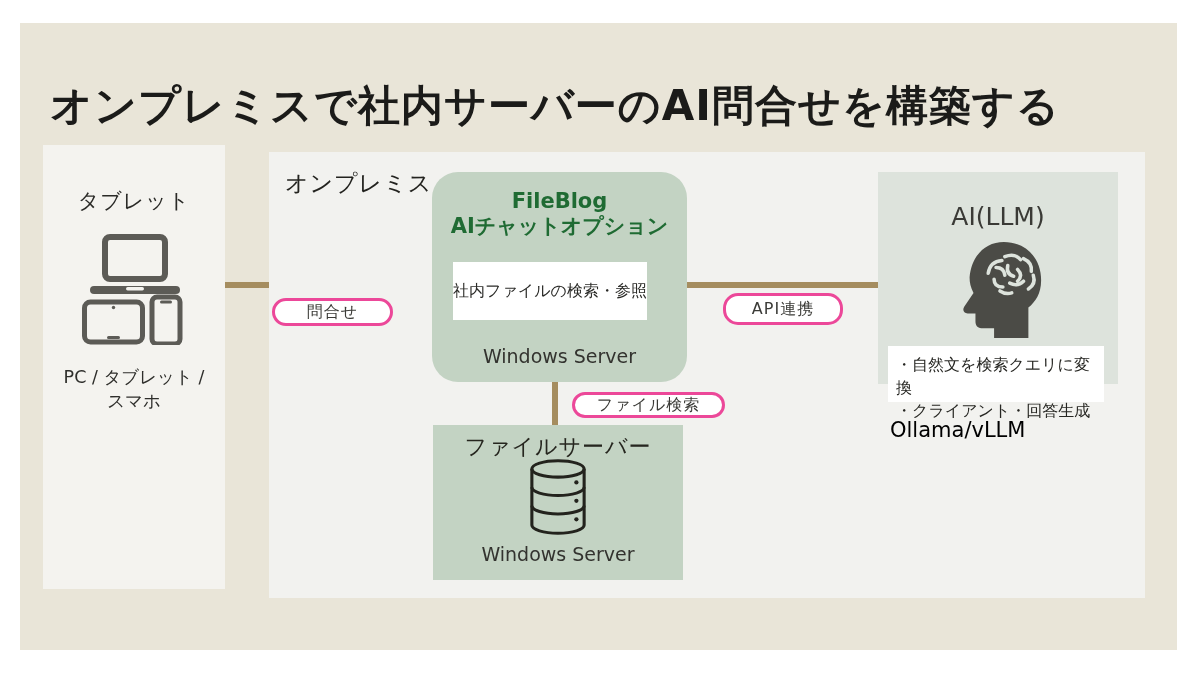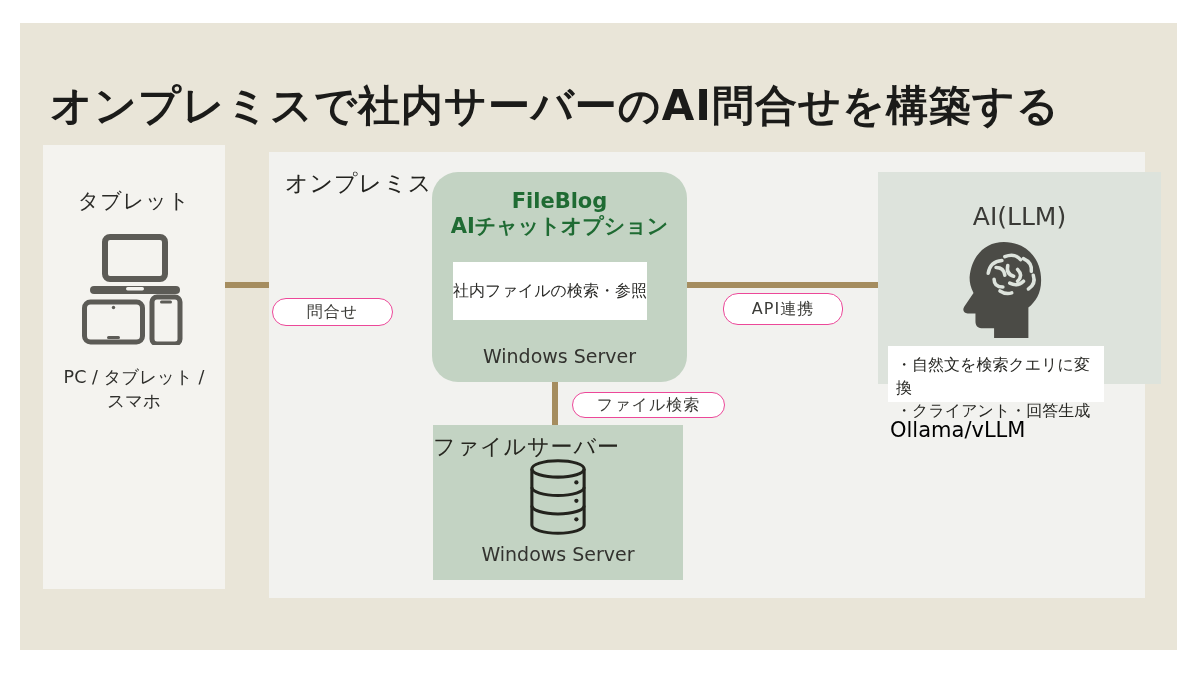--- a/index.html
+++ b/index.html
@@ -64,51 +64,50 @@
   .fb-platform {
     position:absolute; top:173px; left:0; width:100%; text-align:center;
     font-size:19px; color:#33332f;
   }
   
   .fileserver-box {
     position:absolute; left:433px; top:425px; width:250px; height:155px;
     background:#c3d3c3;
   }
   .fs-title {
-    position:absolute; top:7px; left:0; width:100%; 
+    position:absolute; top:7px; left:0; width:100%; text-align:center;
     font-size:22px; color:#26261f; letter-spacing:1px;
   }
   .db-svg { position:absolute; left:95px; top:33px; }
   .fs-platform {
     position:absolute; top:118px; left:0; width:100%; text-align:center;
     font-size:19px; color:#33332f;
   }
   
   .ai-box {
     position:absolute; left:878px; top:172px; width:240px; height:212px;
     background:#dde3dc;
-    padding-left:43px;
   }
   .ai-title {
     position:absolute; top:30px; left:0; width:100%; text-align:center;
     font-size:25px; color:#3a3a36;
   }
   .head-svg { position:absolute; left:70px; top:68px; }
   .ai-feature {
     position:absolute; left:10px; top:174px; width:216px; height:56px;
     background:#ffffff; box-sizing:border-box; padding:7px 0 0 8px;
     font-size:16px; line-height:1.45; color:#262622;
   }
   .ai-platform {
     position:absolute; top:246px; left:12px; width:100%; 
     font-size:21px; color:#000000;
   }
   
   .pill {
-    position:absolute; background:#ffffff; border:1px solid #ec4899;
+    position:absolute; background:#ffffff; border:3px solid #ec4899;
     border-radius:15px; display:flex; align-items:center; justify-content:center;
     font-size:16px; color:#3b3b37; box-sizing:border-box; letter-spacing:1px;
   }
   .pill-inquiry    { left:272px; top:298px; width:121px; height:28px; }
   .pill-api        { left:723px; top:293px; width:120px; height:32px; }
   .pill-filesearch { left:572px; top:392px; width:153px; height:26px; }
 </style>
 </head>
 <body>
 

